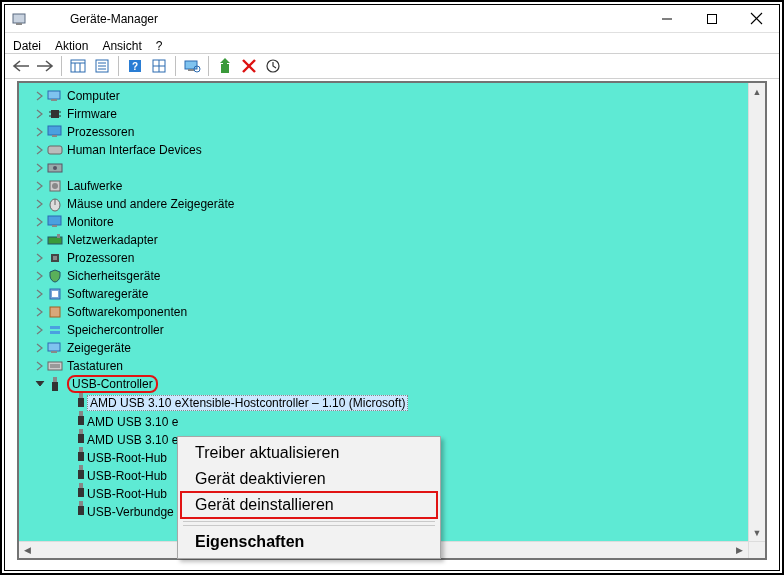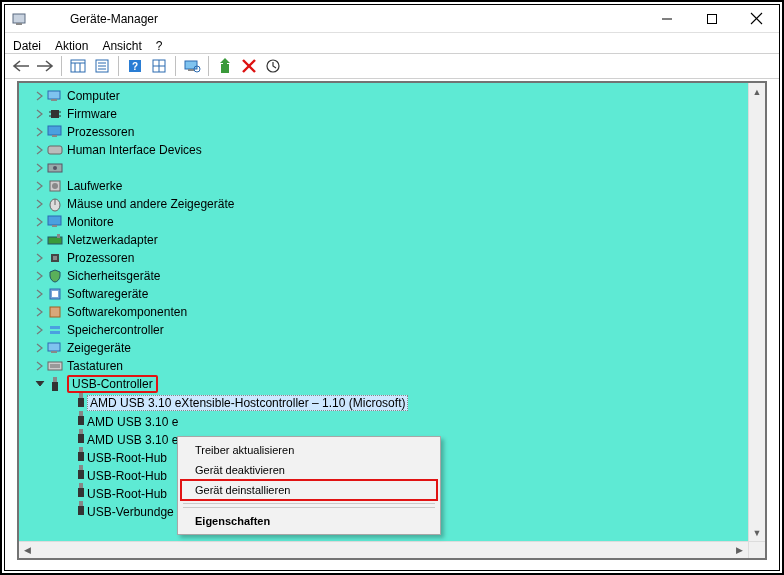--- a/index.html
+++ b/index.html
@@ -36,23 +36,23 @@
 
   .tree { padding: 4px 0 0 14px; }
   .node { display: flex; align-items: center; height: 18px; }
   .expander { width: 14px; display: inline-flex; align-items: center; justify-content: center; color: #6a6a6a; font-size: 10px; }
   .node .icon { width: 16px; height: 16px; display: inline-flex; align-items: center; justify-content: center; margin-right: 4px; }
   .node .label { font-size: 12px; white-space: nowrap; }
   .children { padding-left: 28px; }
   .sub-node { display: flex; align-items: flex-end; height: 18px; }
   .sub-node.selected .label { background: #cde8ff; border: 1px dotted #888; padding: 0 2px; }
 
-  .highlight-box { border: 2px solid #e11313; border-radius: 2px; padding: 0 3px; display: inline-flex; align-items: center; height: 18px; }
-
-  .context-menu { position: absolute; background: #f2f2f2; border: 1px solid #a7a7a7; box-shadow: 3px 3px 4px rgba(0,0,0,.25); padding: 3px; font-size: 11px; }
+  .highlight-box { border: 2px solid #e11313; border-radius: 8px; padding: 0 3px; display: inline-flex; align-items: center; height: 18px; }
+
+  .context-menu { position: absolute; background: #f2f2f2; border: 1px solid #a7a7a7; box-shadow: 3px 3px 4px rgba(0,0,0,.25); padding: 3px; font-size: 16px; }
   .context-menu .item { padding: 4px 18px 4px 14px; white-space: nowrap; }
   .context-menu .item.highlighted { outline: 2px solid #e11313; outline-offset: -1px; }
   .context-menu .divider { height: 1px; background: #c9c9c9; margin: 3px 2px; }
   .context-menu .item.bold { font-weight: 600; }
 
   
   svg { overflow: visible; }
 </style>
 </head>
 <body>

